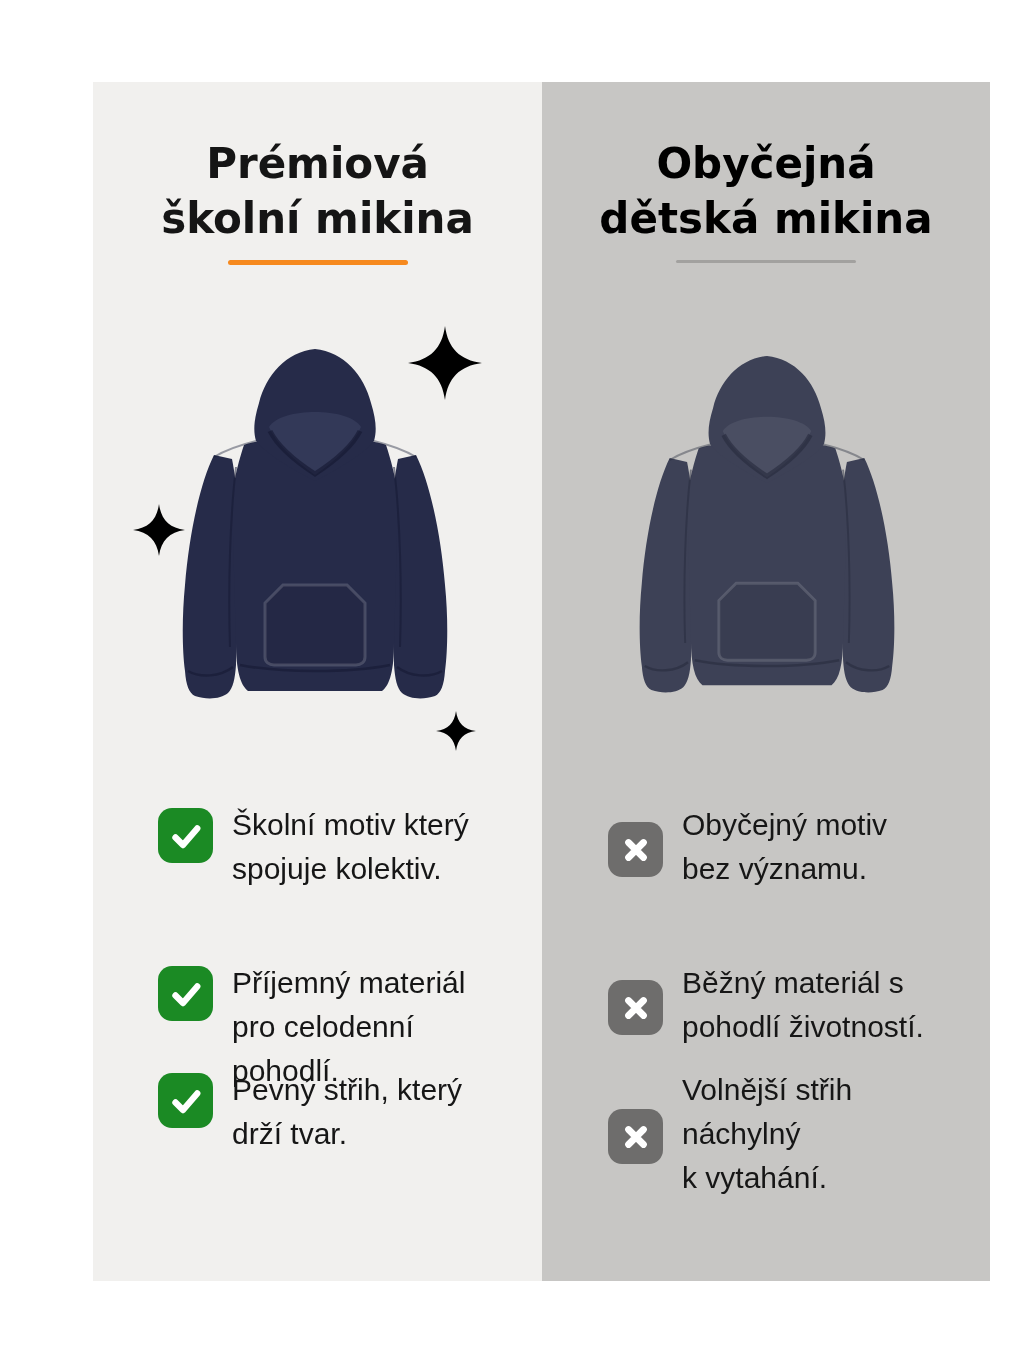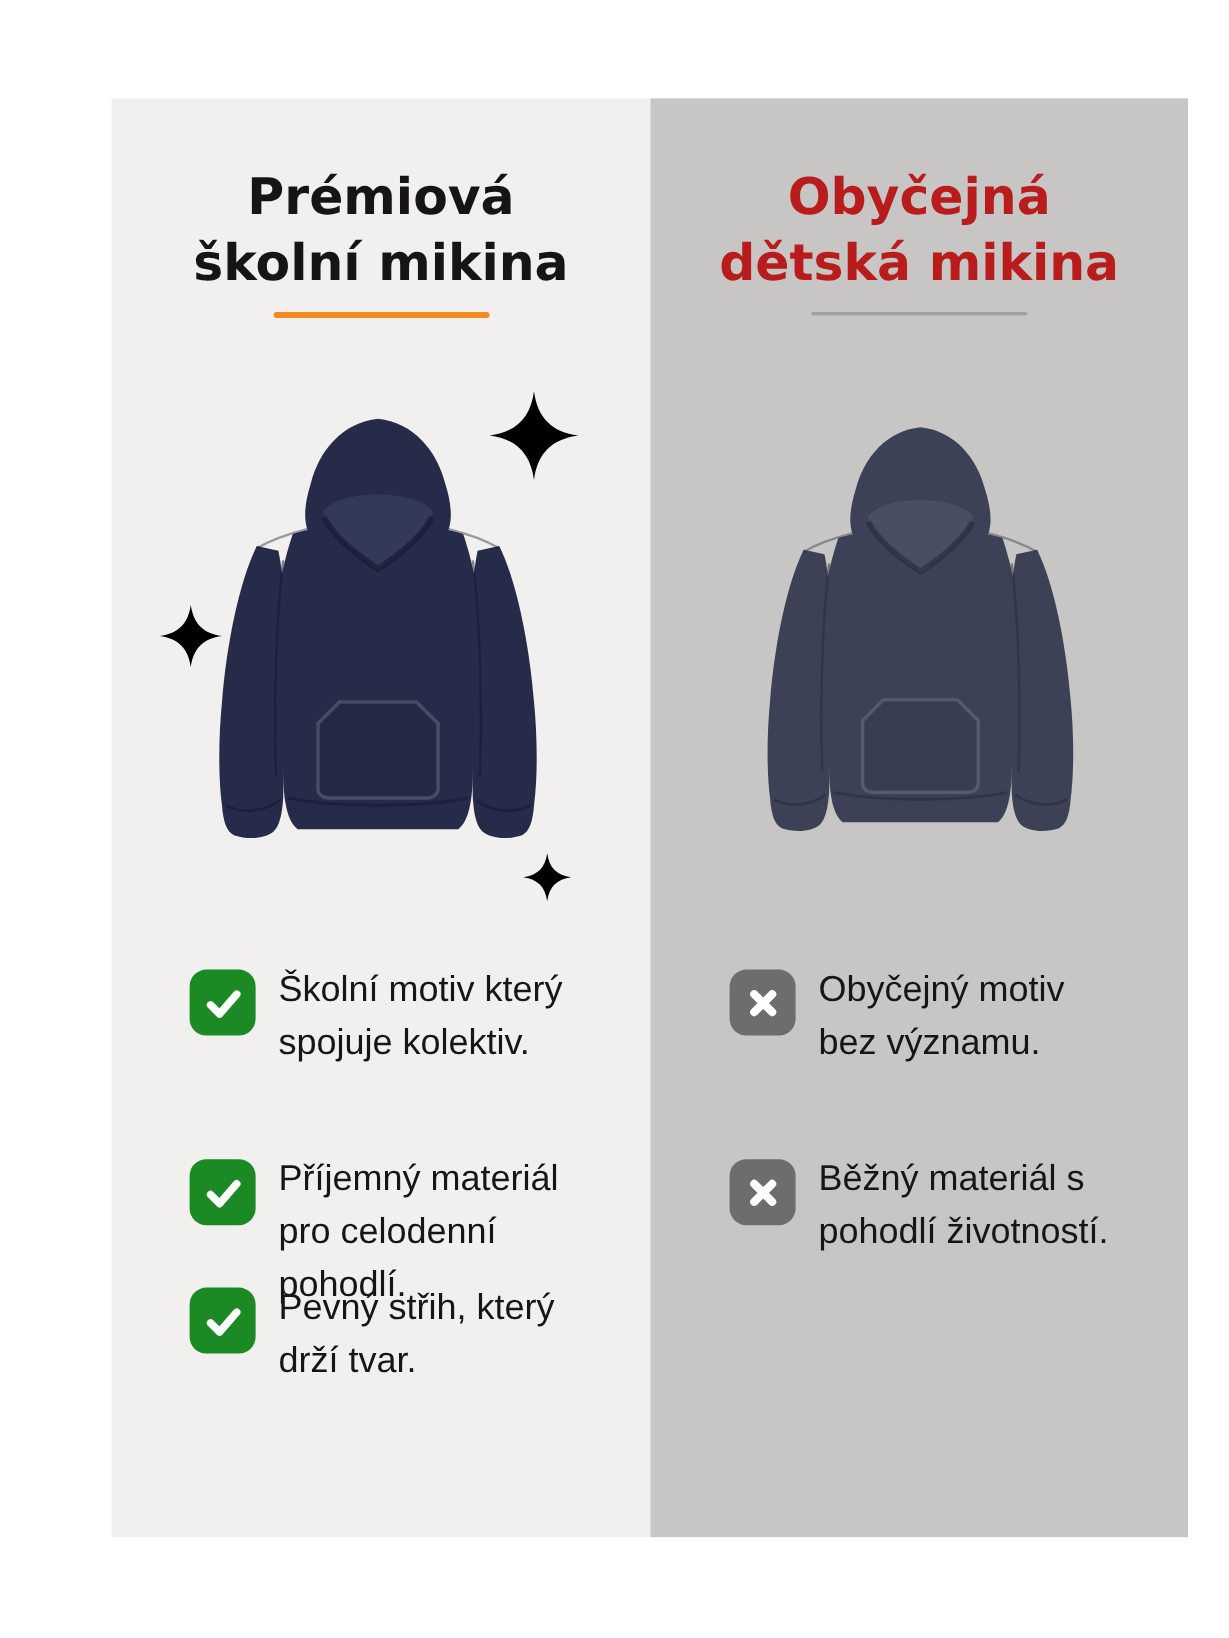--- a/index.html
+++ b/index.html
@@ -16,21 +16,21 @@
   .panel.left  { width:449px; background:#f1f0ee; }
   .panel.right { width:448px; background:#c7c6c4; }
 
   .title {
     margin:0; padding-top:54px; text-align:center;
     font-family:"DejaVu Sans","Liberation Sans",sans-serif;
     font-weight:700; font-size:42px; line-height:55px;
     white-space:pre-line; letter-spacing:0px;
   }
   .panel.left  .title { color:#151515; }
-  .panel.right .title { color:#b91c1c; }
+  .panel.right .title { color:#000000; }
 
   .underline { margin:14px auto 0; width:180px; }
   .underline.orange { height:5px; background:#f6891e; border-radius:3px; }
   .underline.gray   { height:3px; background:#a2a19f; border-radius:2px; }
 
   .hoodie { position:absolute; }
   .panel.left  .hoodie { left:87px; top:265px; width:270px; height:353px; }
   .panel.right .hoodie { left:95px; top:266px; width:260px; height:352px; }
   .hoodie svg { width:100%; height:100%; display:block; }
 
@@ -40,21 +40,21 @@
   .sparkle { position:absolute; }
   .sparkle svg { width:100%; height:100%; display:block; }
   .sparkle.s1 { left:315px; top:242px; width:74px; height:78px; }
   .sparkle.s2 { left:40px;  top:420px; width:52px; height:56px; }
   .sparkle.s3 { left:343px; top:628px; width:40px; height:42px; }
 
   .feature {
     position:absolute; display:flex; align-items:flex-start; gap:19px; width:345px;
   }
   .panel.left  .feature { left:65px; }
-  .panel.right .feature { left:66px; }
+  .panel.right .feature { left:66px;align-items:center; }
   .feature.f1 { top:726px; }
   .feature.f2 { top:884px; }
   .feature.f3 { top:991px; }
 
   .badge {
     flex:none; width:55px; height:55px; border-radius:14px;
     display:flex; align-items:center; justify-content:center;
   }
   .badge.green { background:#1b8a24; }
   .badge.gray  { background:#6e6d6c; }
@@ -187,16 +187,26 @@
       </div>
       <div class="feature f2">
         <span class="badge gray">
           <svg viewBox="0 0 56 56">
               <path d="M18 18 L38 38 M38 18 L18 38" fill="none" stroke="#ffffff" stroke-width="9" stroke-linecap="round"></path>
             </svg>
         </span>
         <p class="ftext">Běžný materiál s
 pohodlí životností.</p>
       </div>
+      <div class="feature f3">
+        <span class="badge gray">
+          <svg viewBox="0 0 56 56">
+              <path d="M18 18 L38 38 M38 18 L18 38" fill="none" stroke="#ffffff" stroke-width="9" stroke-linecap="round"></path>
+            </svg>
+        </span>
+        <p class="ftext">Volnější střih
+náchylný
+k vytahání.</p>
+      </div>
     </section>
 
   </div>
 </div>
 
 </body></html>

